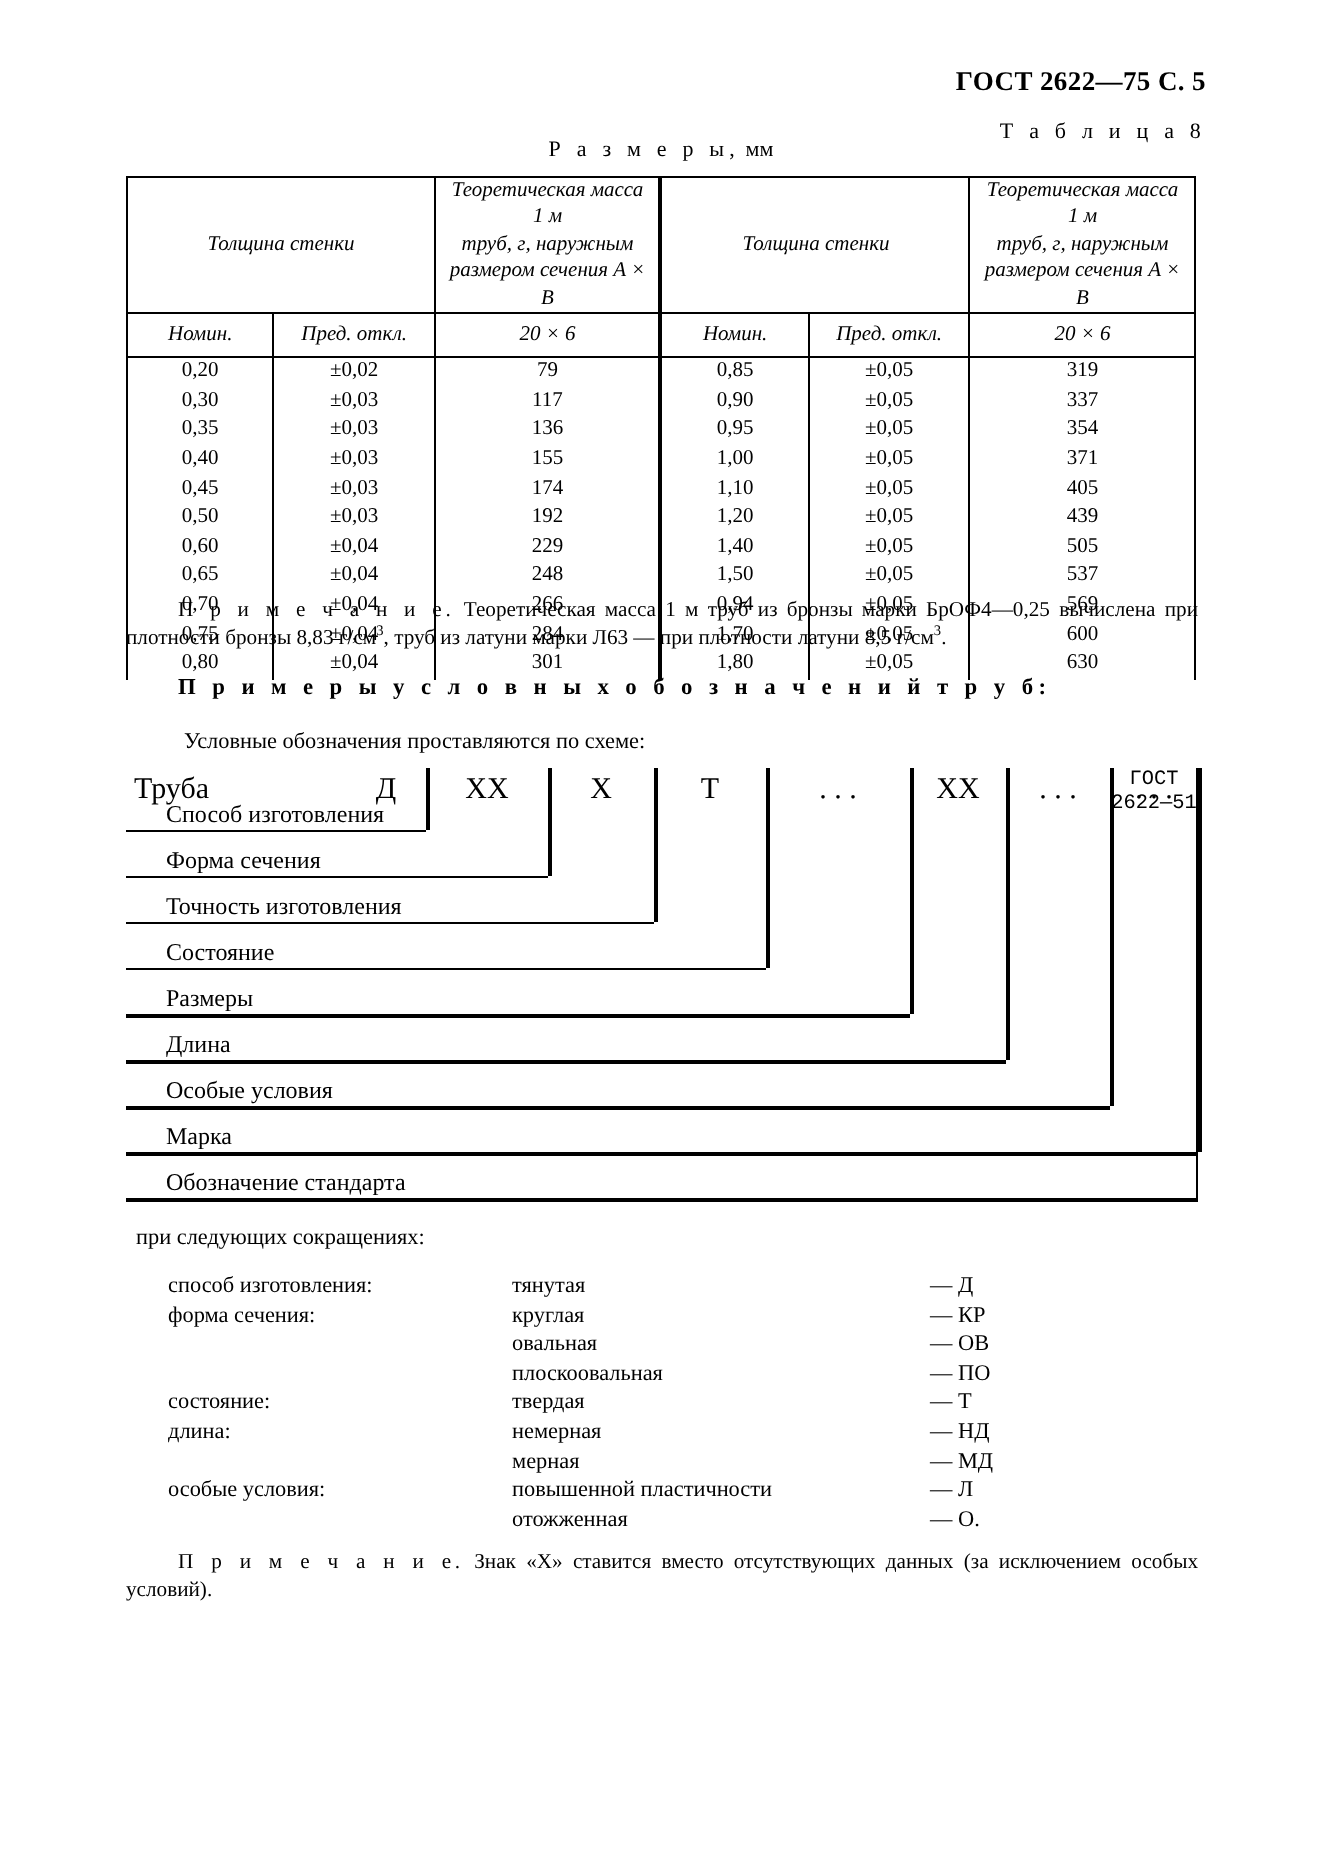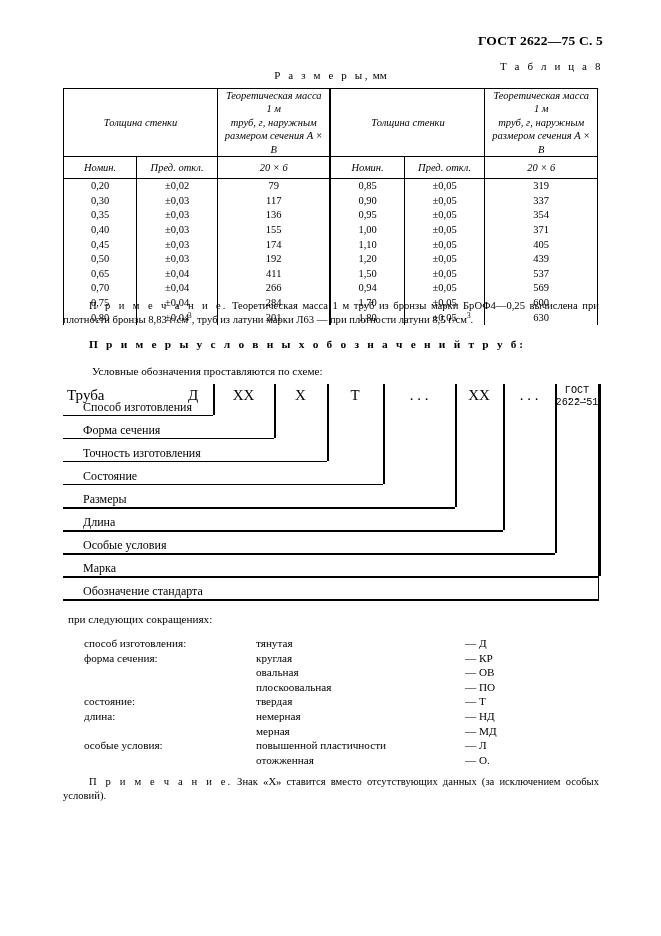--- a/index.html
+++ b/index.html
@@ -192,23 +192,31 @@
         </tr>
         <tr>
           <td class="num tb-l">0,50</td>
           <td class="num tb-l">±0,03</td>
           <td class="num tb-l tb-rthick">192</td>
           <td class="num ">1,20</td>
           <td class="num tb-l">±0,05</td>
           <td class="num tb-l tb-r">439</td>
         </tr>
         <tr>
+          <td class="num tb-l">0,60</td>
+          <td class="num tb-l">±0,04</td>
+          <td class="num tb-l tb-rthick">229</td>
+          <td class="num ">1,40</td>
+          <td class="num tb-l">±0,05</td>
+          <td class="num tb-l tb-r">505</td>
+        </tr>
+        <tr>
           <td class="num tb-l">0,65</td>
           <td class="num tb-l">±0,04</td>
-          <td class="num tb-l tb-rthick">411</td>
+          <td class="num tb-l tb-rthick">248</td>
           <td class="num ">1,50</td>
           <td class="num tb-l">±0,05</td>
           <td class="num tb-l tb-r">537</td>
         </tr>
         <tr>
           <td class="num tb-l">0,70</td>
           <td class="num tb-l">±0,04</td>
           <td class="num tb-l tb-rthick">266</td>
           <td class="num ">0,94</td>
           <td class="num tb-l">±0,05</td>

